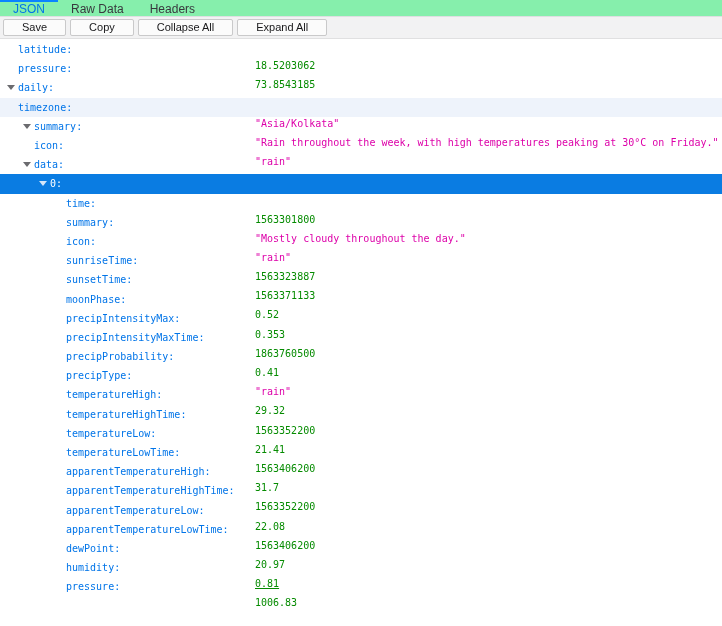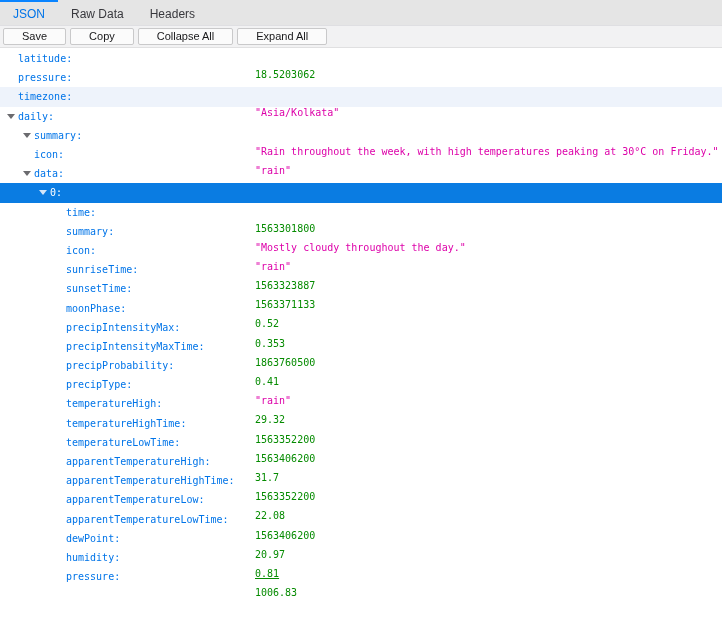--- a/index.html
+++ b/index.html
@@ -5,21 +5,21 @@
   * { box-sizing: border-box; }
   html,body { margin:0; padding:0; }
   body {
     width:722px; height:626px; overflow:hidden;
     background:#ffffff;
     font-family:"Liberation Sans", sans-serif;
   }
 
   
   .tabbar {
-    display:flex; height:26px; background:#e5e5e5;
+    display:flex; height:17px; background:#86efac;
     border-bottom:1px solid #dfdfe2;
   }
   .tab {
     display:flex; align-items:center;
     padding:0 13px; font-size:12px; color:#38383d;
     border-top:2px solid transparent; cursor:default;
   }
   .tab.active { color:#0074e8; border-top-color:#0a84ff; }
 
   
@@ -83,38 +83,39 @@
   <div class="toolbar">
     <button class="tbtn">Save</button>
     <button class="tbtn">Copy</button>
     <button class="tbtn">Collapse All</button>
     <button class="tbtn">Expand All</button>
   </div>
 
   <div class="tree" id="tree">
       <div class="tree-row"><span class="indent" style="width: 4px;"></span><span class="twisty-slot"></span><span class="key">latitude:</span><span class="value number" style="left: 255px;">18.5203062</span></div>
       <div class="tree-row"><span class="indent" style="width: 4px;"></span><span class="twisty-slot"></span><span class="key">pressure:</span><span class="value number" style="left: 255px;">73.8543185</span></div>
+      <div class="tree-row"><span class="indent" style="width: 4px;"></span><span class="twisty-slot"><span class="twisty"></span></span><span class="key">daily:</span></div>
       <div class="tree-row hovered"><span class="indent" style="width: 4px;"></span><span class="twisty-slot"></span><span class="key">timezone:</span><span class="value string" style="left: 255px;">"Asia/Kolkata"</span></div>
-      <div class="tree-row"><span class="indent" style="width: 4px;"></span><span class="twisty-slot"><span class="twisty"></span></span><span class="key">daily:</span></div>
       <div class="tree-row"><span class="indent" style="width: 20px;"></span><span class="twisty-slot"><span class="twisty"></span></span><span class="key">summary:</span><span class="value string" style="left: 255px;">"Rain throughout the week, with high temperatures peaking at 30°C on Friday."</span></div>
       <div class="tree-row"><span class="indent" style="width: 20px;"></span><span class="twisty-slot"></span><span class="key">icon:</span><span class="value string" style="left: 255px;">"rain"</span></div>
       <div class="tree-row"><span class="indent" style="width: 20px;"></span><span class="twisty-slot"><span class="twisty"></span></span><span class="key">data:</span></div>
       <div class="tree-row selected"><span class="indent" style="width: 36px;"></span><span class="twisty-slot"><span class="twisty"></span></span><span class="key">0:</span></div>
       <div class="tree-row"><span class="indent" style="width: 52px;"></span><span class="twisty-slot"></span><span class="key">time:</span><span class="value number" style="left: 255px;">1563301800</span></div>
       <div class="tree-row"><span class="indent" style="width: 52px;"></span><span class="twisty-slot"></span><span class="key">summary:</span><span class="value string" style="left: 255px;">"Mostly cloudy throughout the day."</span></div>
       <div class="tree-row"><span class="indent" style="width: 52px;"></span><span class="twisty-slot"></span><span class="key">icon:</span><span class="value string" style="left: 255px;">"rain"</span></div>
       <div class="tree-row"><span class="indent" style="width: 52px;"></span><span class="twisty-slot"></span><span class="key">sunriseTime:</span><span class="value number" style="left: 255px;">1563323887</span></div>
       <div class="tree-row"><span class="indent" style="width: 52px;"></span><span class="twisty-slot"></span><span class="key">sunsetTime:</span><span class="value number" style="left: 255px;">1563371133</span></div>
       <div class="tree-row"><span class="indent" style="width: 52px;"></span><span class="twisty-slot"></span><span class="key">moonPhase:</span><span class="value number" style="left: 255px;">0.52</span></div>
       <div class="tree-row"><span class="indent" style="width: 52px;"></span><span class="twisty-slot"></span><span class="key">precipIntensityMax:</span><span class="value number" style="left: 255px;">0.353</span></div>
       <div class="tree-row"><span class="indent" style="width: 52px;"></span><span class="twisty-slot"></span><span class="key">precipIntensityMaxTime:</span><span class="value number" style="left: 255px;">1863760500</span></div>
       <div class="tree-row"><span class="indent" style="width: 52px;"></span><span class="twisty-slot"></span><span class="key">precipProbability:</span><span class="value number" style="left: 255px;">0.41</span></div>
       <div class="tree-row"><span class="indent" style="width: 52px;"></span><span class="twisty-slot"></span><span class="key">precipType:</span><span class="value string" style="left: 255px;">"rain"</span></div>
       <div class="tree-row"><span class="indent" style="width: 52px;"></span><span class="twisty-slot"></span><span class="key">temperatureHigh:</span><span class="value number" style="left: 255px;">29.32</span></div>
       <div class="tree-row"><span class="indent" style="width: 52px;"></span><span class="twisty-slot"></span><span class="key">temperatureHighTime:</span><span class="value number" style="left: 255px;">1563352200</span></div>
+      <div class="tree-row"><span class="indent" style="width: 52px;"></span><span class="twisty-slot"></span><span class="key">temperatureLow:</span><span class="value number" style="left: 255px;">21.41</span></div>
       <div class="tree-row"><span class="indent" style="width: 52px;"></span><span class="twisty-slot"></span><span class="key">temperatureLowTime:</span><span class="value number" style="left: 255px;">1563406200</span></div>
       <div class="tree-row"><span class="indent" style="width: 52px;"></span><span class="twisty-slot"></span><span class="key">apparentTemperatureHigh:</span><span class="value number" style="left: 255px;">31.7</span></div>
       <div class="tree-row"><span class="indent" style="width: 52px;"></span><span class="twisty-slot"></span><span class="key">apparentTemperatureHighTime:</span><span class="value number" style="left: 255px;">1563352200</span></div>
       <div class="tree-row"><span class="indent" style="width: 52px;"></span><span class="twisty-slot"></span><span class="key">apparentTemperatureLow:</span><span class="value number" style="left: 255px;">22.08</span></div>
       <div class="tree-row"><span class="indent" style="width: 52px;"></span><span class="twisty-slot"></span><span class="key">apparentTemperatureLowTime:</span><span class="value number" style="left: 255px;">1563406200</span></div>
       <div class="tree-row"><span class="indent" style="width: 52px;"></span><span class="twisty-slot"></span><span class="key">dewPoint:</span><span class="value number" style="left: 255px;">20.97</span></div>
       <div class="tree-row"><span class="indent" style="width: 52px;"></span><span class="twisty-slot"></span><span class="key">humidity:</span><span class="value number" style="left: 255px; text-decoration: underline;">0.81</span></div>
       <div class="tree-row"><span class="indent" style="width: 52px;"></span><span class="twisty-slot"></span><span class="key">pressure:</span><span class="value number" style="left: 255px;">1006.83</span></div>
     </div>
 

